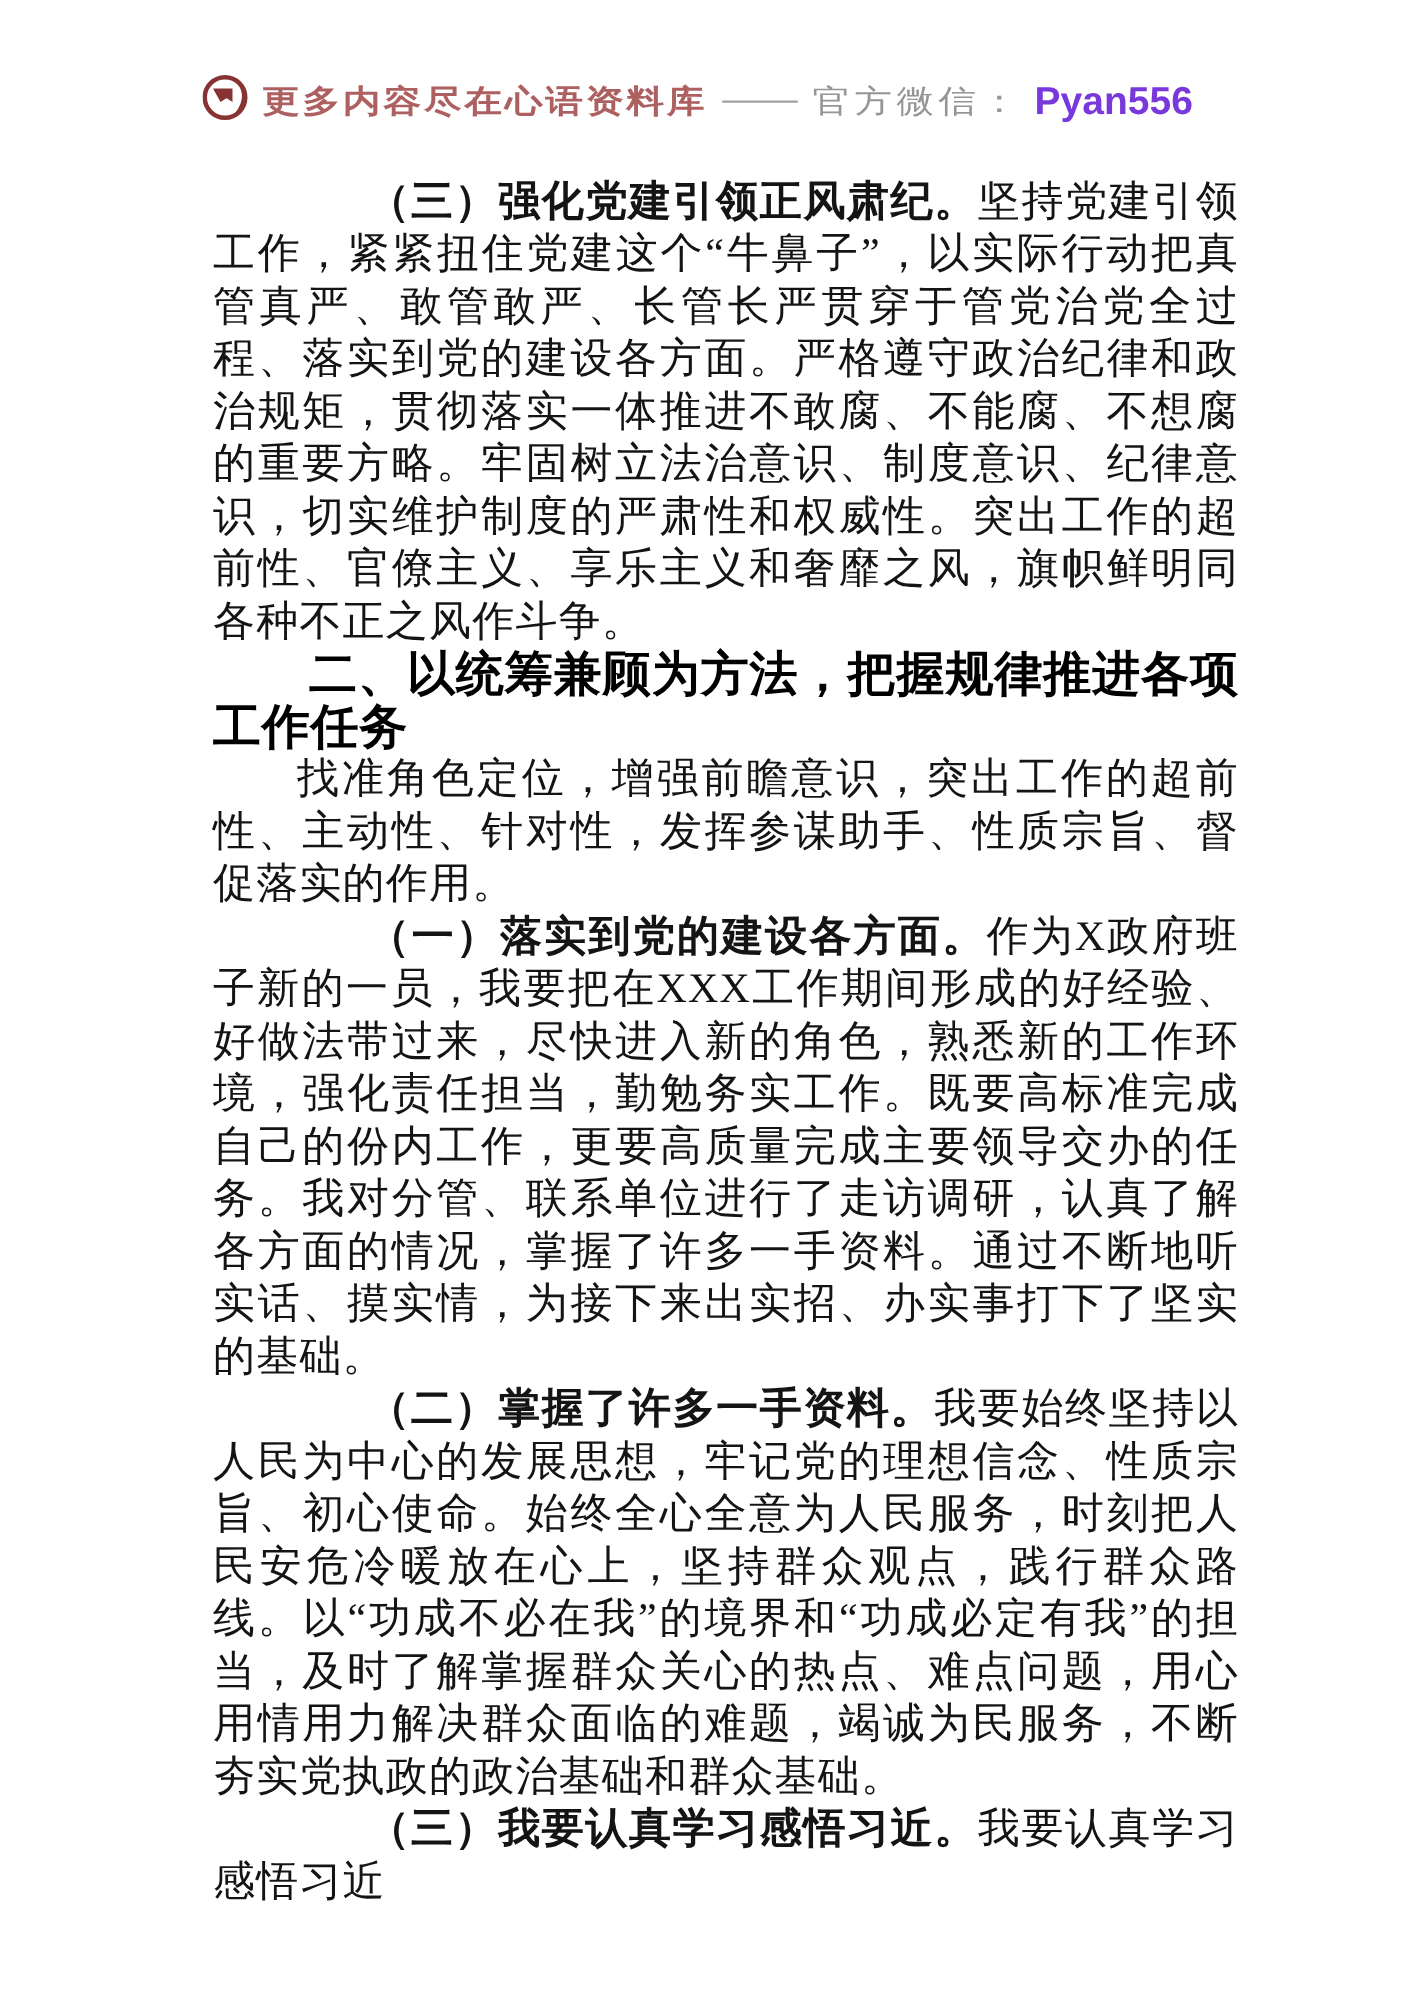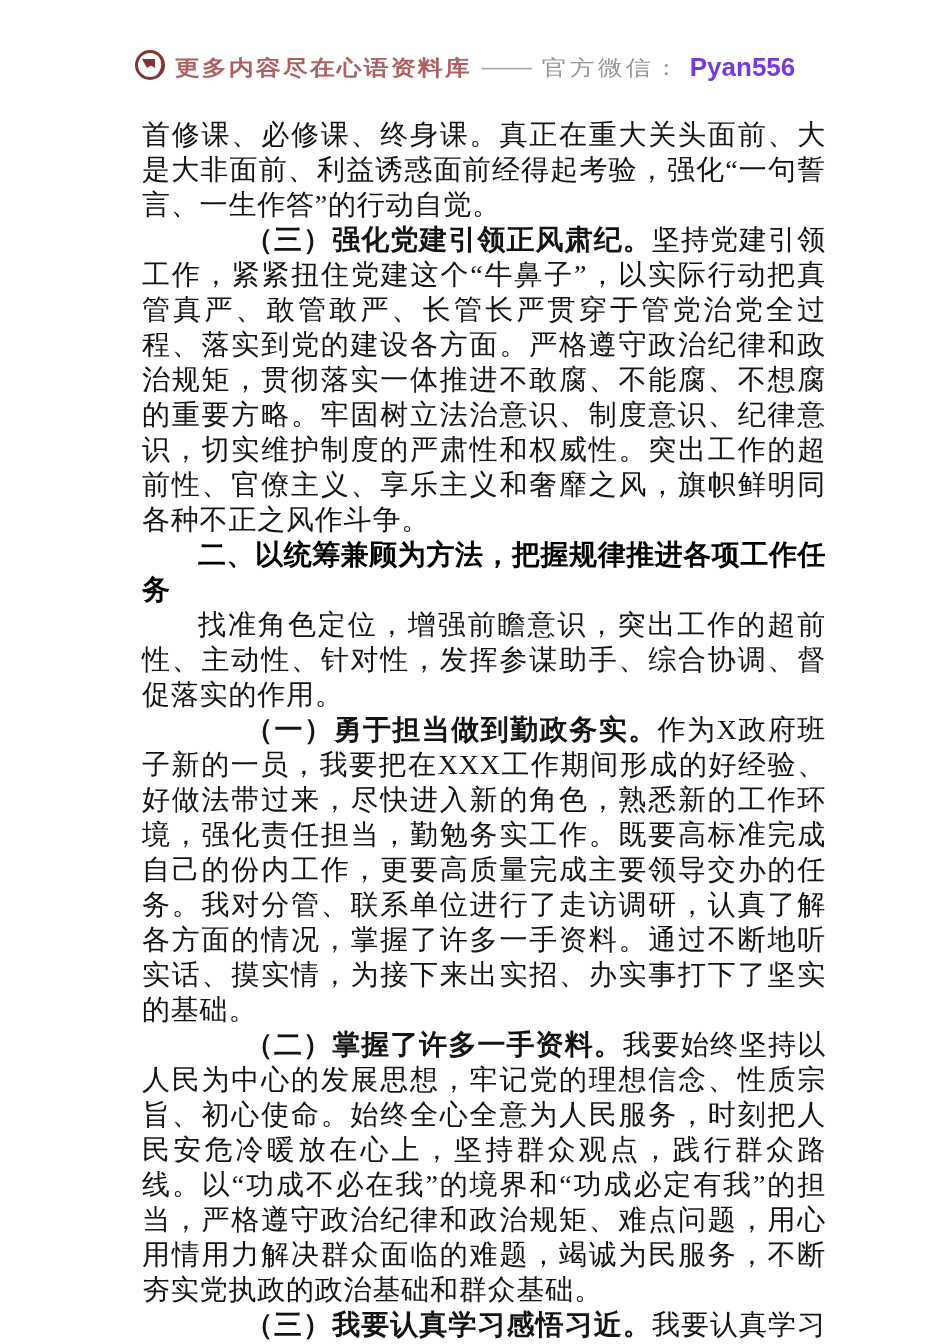--- a/index.html
+++ b/index.html
@@ -46,21 +46,21 @@
     line-height: 35px;
     letter-spacing: 0.8px;
     color: #141414;
     text-align: justify;
   }
   .content p { margin: 0; text-indent: 2em; }
   .content p.no-indent { text-indent: 0; }
   .lead { font-weight: bold; margin-left: 47px; }
   .section-heading {
     font-family: Liberation Serif, serif;
-    font-size: 28px;
+    font-size: 32px;
     line-height: 35px;
     font-weight: bold;
     color: #000000;
     margin: 0;
     text-indent: 2em;
     letter-spacing: 0.5px;
   }
 </style>
 </head>
 <body>
@@ -74,29 +74,28 @@
       <path d="M25 6 q6 9 -2 20" fill="none" stroke="#7e2222" stroke-width="2.5"></path>
     </svg>
     <span class="wm-text">更多内容尽在心语资料库</span>
       <span class="wm-dash">——</span>
       <span class="wm-label">官方微信：</span>
     <span class="wm-id">Pyan556</span>
   </div>
 
   <div class="content">
 
-    <p class="no-indent"><span>首修课、必修课、终身课。真正在重大关头面前、大是大非面前、利益诱惑面前经得起考验，强化“一句誓言、一生作答”的行动自觉。</span></p>
 
     <p><span class="lead">（三）强化党建引领正风肃纪。</span><span>坚持党建引领工作，紧紧扭住党建这个“牛鼻子”，以实际行动把真管真严、敢管敢严、长管长严贯穿于管党治党全过程、落实到党的建设各方面。严格遵守政治纪律和政治规矩，贯彻落实一体推进不敢腐、不能腐、不想腐的重要方略。牢固树立法治意识、制度意识、纪律意识，切实维护制度的严肃性和权威性。突出工作的超前性、官僚主义、享乐主义和奢靡之风，旗帜鲜明同各种不正之风作斗争。</span></p>
 
     <h2 class="section-heading">二、以统筹兼顾为方法，把握规律推进各项工作任务</h2>
 
-    <p><span>找准角色定位，增强前瞻意识，突出工作的超前性、主动性、针对性，发挥参谋助手、综合协调、督促落实的作用。</span></p>
+    <p><span>找准角色定位，增强前瞻意识，突出工作的超前性、主动性、针对性，发挥参谋助手、性质宗旨、督促落实的作用。</span></p>
 
-    <p><span class="lead">（一）勇于担当做到勤政务实。</span><span>作为X政府班子新的一员，我要把在XXX工作期间形成的好经验、好做法带过来，尽快进入新的角色，熟悉新的工作环境，强化责任担当，勤勉务实工作。既要高标准完成自己的份内工作，更要高质量完成主要领导交办的任务。我对分管、联系单位进行了走访调研，认真了解各方面的情况，掌握了许多一手资料。通过不断地听实话、摸实情，为接下来出实招、办实事打下了坚实的基础。</span></p>
+    <p><span class="lead">（一）落实到党的建设各方面。</span><span>作为X政府班子新的一员，我要把在XXX工作期间形成的好经验、好做法带过来，尽快进入新的角色，熟悉新的工作环境，强化责任担当，勤勉务实工作。既要高标准完成自己的份内工作，更要高质量完成主要领导交办的任务。我对分管、联系单位进行了走访调研，认真了解各方面的情况，掌握了许多一手资料。通过不断地听实话、摸实情，为接下来出实招、办实事打下了坚实的基础。</span></p>
 
-    <p><span class="lead">（二）掌握了许多一手资料。</span><span>我要始终坚持以人民为中心的发展思想，牢记党的理想信念、性质宗旨、初心使命。始终全心全意为人民服务，时刻把人民安危冷暖放在心上，坚持群众观点，践行群众路线。以“功成不必在我”的境界和“功成必定有我”的担当，严格遵守政治纪律和政治规矩、难点问题，用心用情用力解决群众面临的难题，竭诚为民服务，不断夯实党执政的政治基础和群众基础。</span></p>
+    <p><span class="lead">（二）掌握了许多一手资料。</span><span>我要始终坚持以人民为中心的发展思想，牢记党的理想信念、性质宗旨、初心使命。始终全心全意为人民服务，时刻把人民安危冷暖放在心上，坚持群众观点，践行群众路线。以“功成不必在我”的境界和“功成必定有我”的担当，及时了解掌握群众关心的热点、难点问题，用心用情用力解决群众面临的难题，竭诚为民服务，不断夯实党执政的政治基础和群众基础。</span></p>
 
     <p><span class="lead">（三）我要认真学习感悟习近。</span><span>我要认真学习感悟习近</span></p>
 
   </div>
 
 </div>
 
 </body></html>

